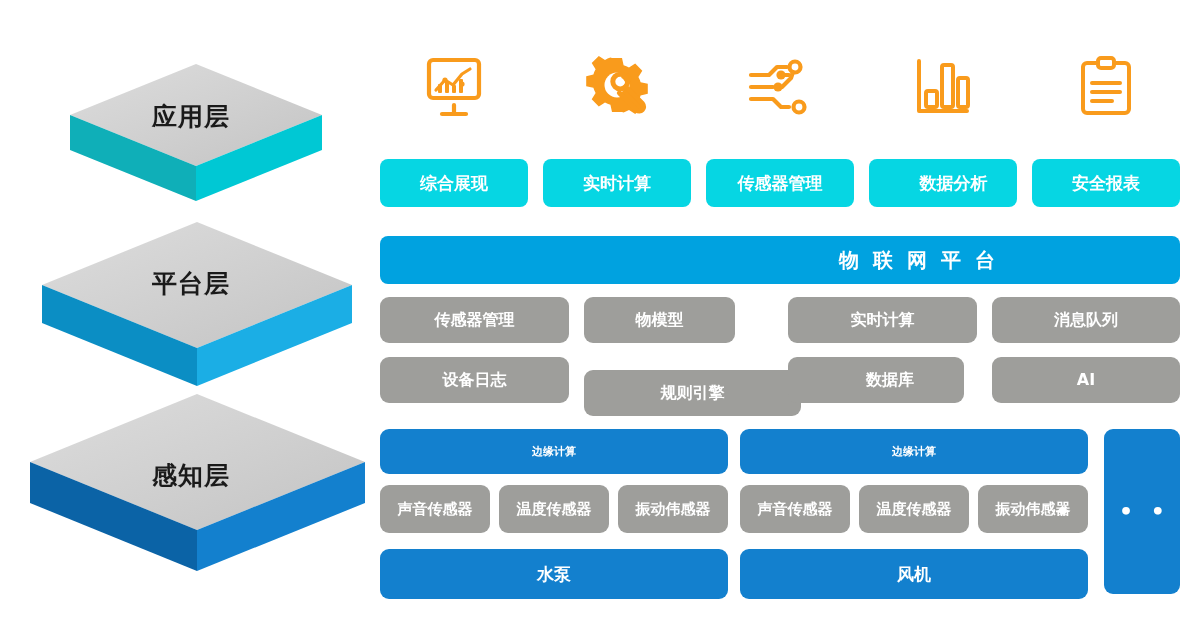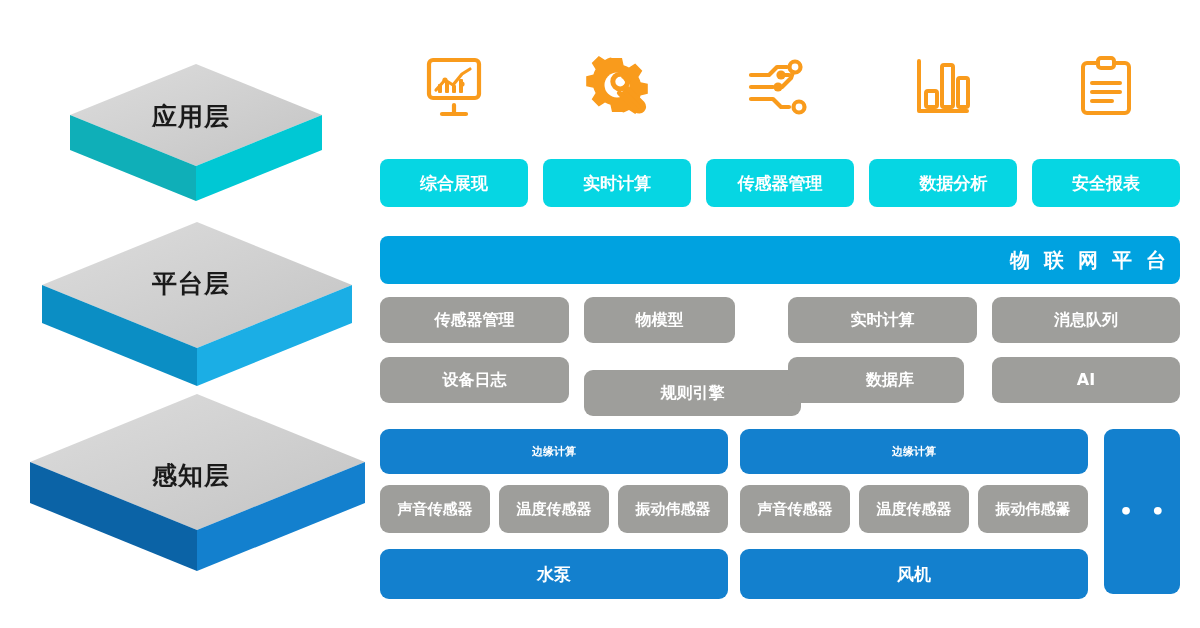--- a/index.html
+++ b/index.html
@@ -72,21 +72,21 @@
 
   
   #platform-bar {
     left: 380px;
     top: 212px;
     width: 800px;
     height: 48px;
     background: #00A2E0;
     font-size: 20px;
     letter-spacing: 0px;
-    justify-content: flex-end;
+    justify-content: center;
     padding-left: 288px;
   }
   #platform-bar .spaced { letter-spacing: 14px; }
 
   
   .mod-pill {
     height: 46px;
     background: #9E9E9B;
     font-size: 16px;
     border-radius: 9px;

